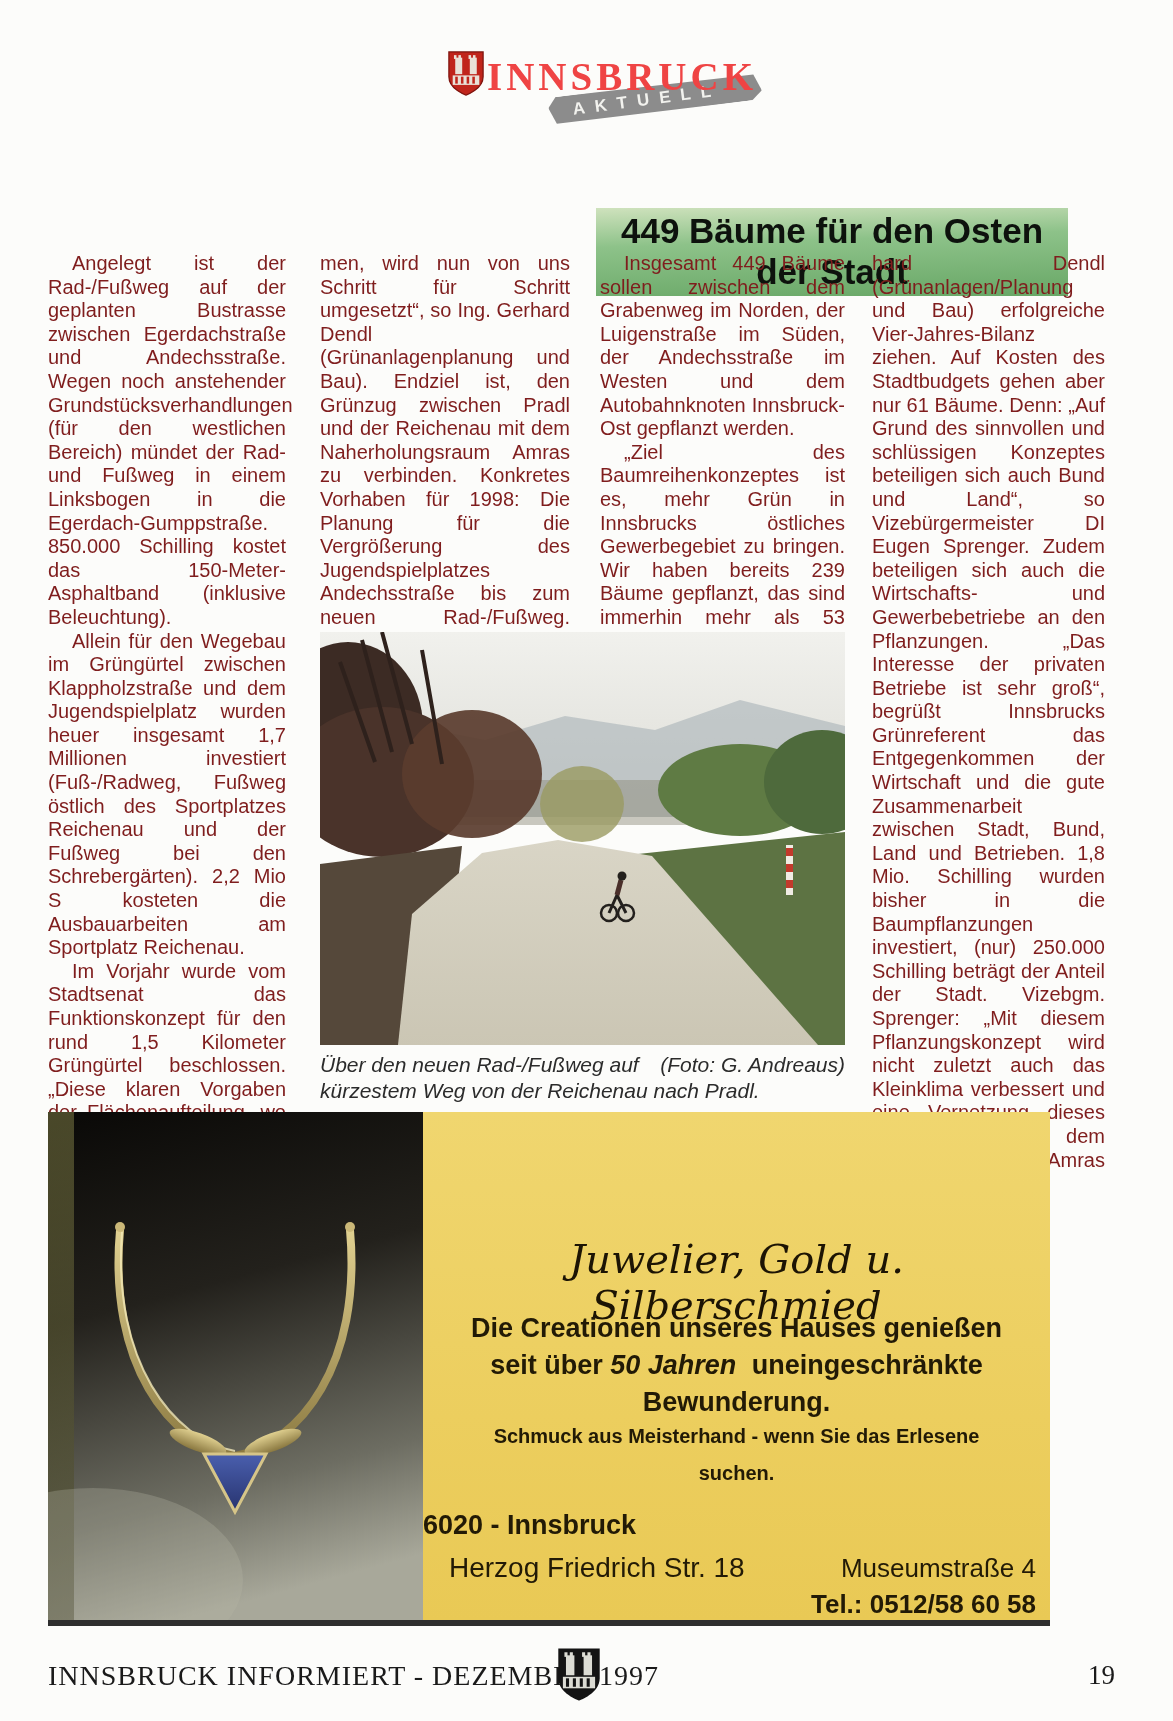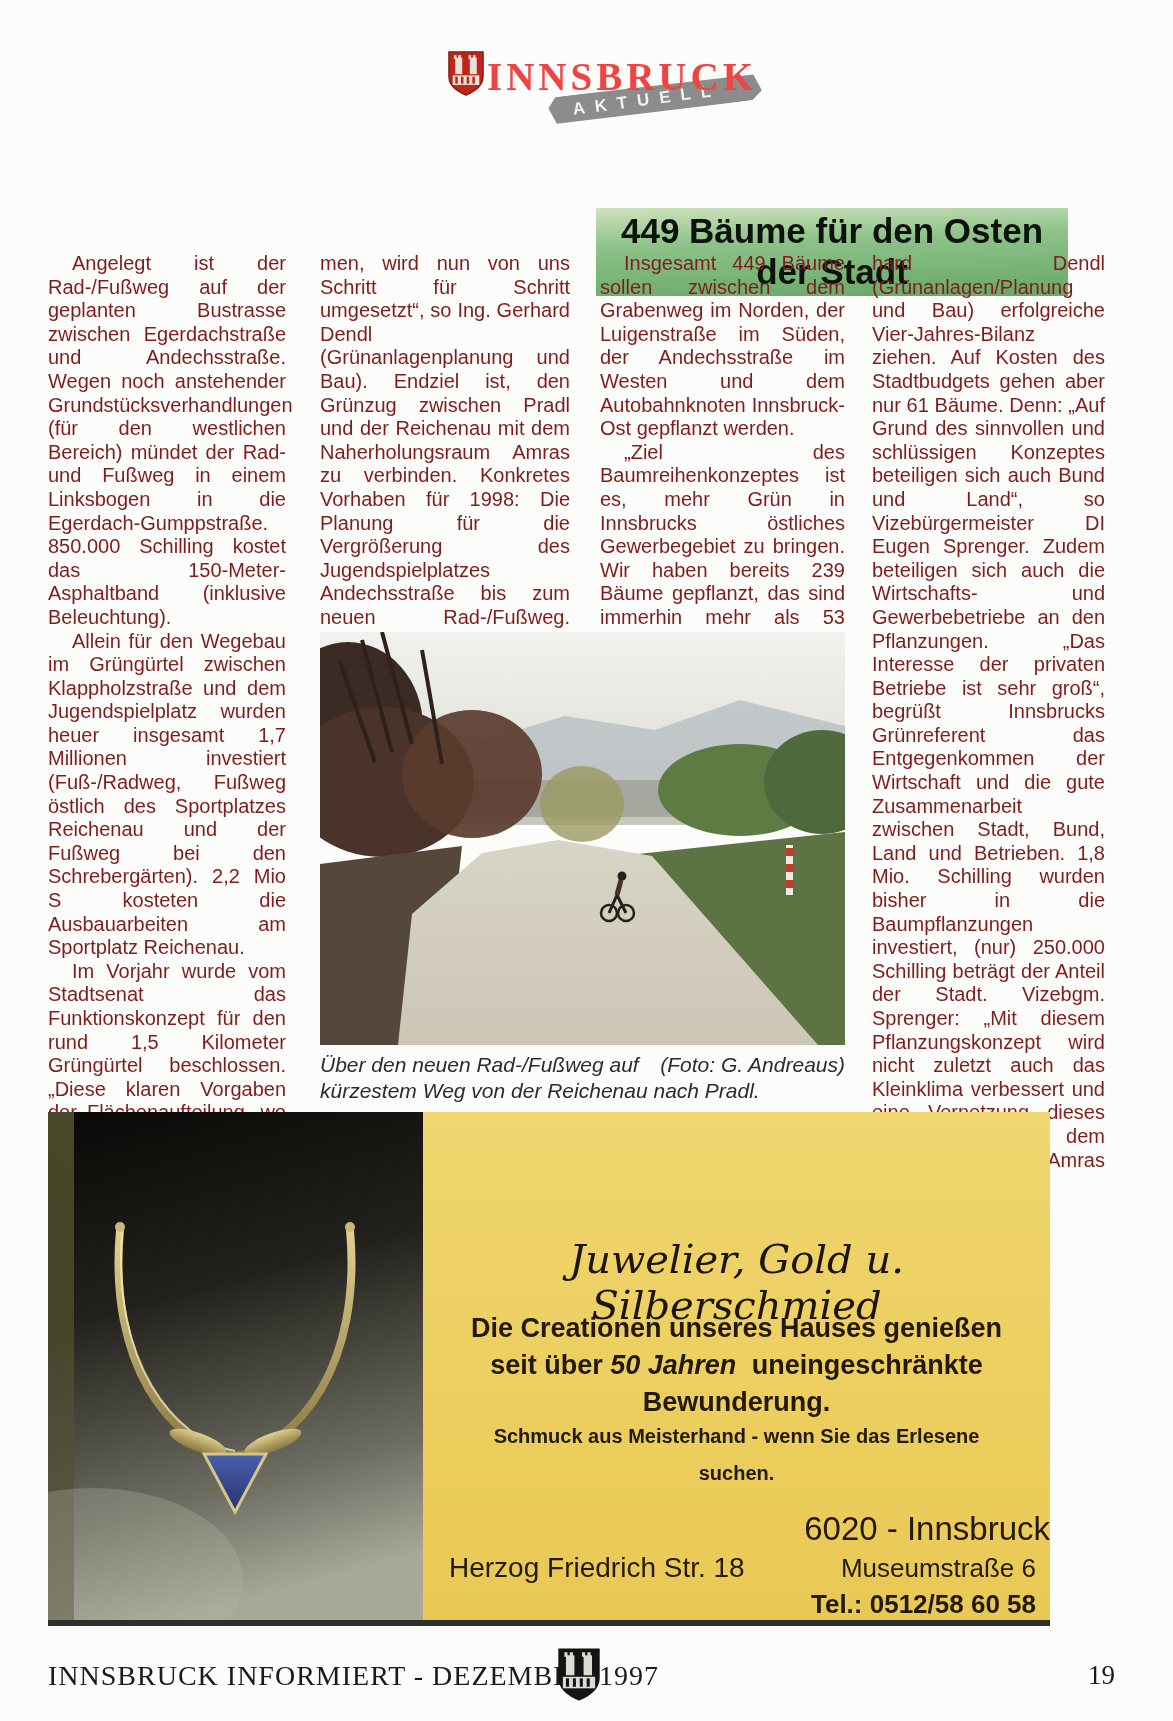--- a/index.html
+++ b/index.html
@@ -49,21 +49,21 @@
         background:linear-gradient(180deg,#f0d66f 0%,#ecce5e 60%,#e9c955 100%);color:#221a06;}
   .ad-brand{position:absolute;left:0;top:18px;width:100%;text-align:center;
         font-family:"DejaVu Serif",serif;font-style:italic;font-size:80px;line-height:96px;color:#1c1404;}
   .ad-sub{position:absolute;left:0;top:124px;width:100%;text-align:center;
         font-family:"DejaVu Serif",serif;font-style:italic;font-size:40px;color:#1c1404;}
   .ad-claim{position:absolute;left:34px;top:198px;width:559px;text-align:center;
         font-weight:bold;font-size:27px;line-height:37px;}
   .ad-claim .it{font-style:italic;margin-right:8px;}
   .ad-slogan{position:absolute;left:44px;top:306px;width:539px;text-align:center;
         font-weight:bold;font-size:20px;line-height:37px;}
-  .ad-city{position:absolute;left:0;top:398px;width:100%;text-align:right;font-size:33px;}
+  .ad-city{position:absolute;left:0;top:398px;width:100%;text-align:left;font-size:27px;font-weight:bold;}
   .ad-addr-l{position:absolute;left:26px;top:438px;font-size:28px;line-height:36px;}
   .ad-addr-r{position:absolute;right:14px;top:438px;font-size:26px;line-height:36px;text-align:right;}
   .tel{font-weight:bold;}
 
   
   .footer-issue{position:absolute;left:48px;top:1660px;font-family:"Liberation Serif",serif;
         font-size:28px;color:#1a1a1a;letter-spacing:1px;}
   .footer-crest{position:absolute;left:556px;top:1646px;width:46px;height:57px;}
   .footer-page{position:absolute;right:58px;top:1660px;font-family:"Liberation Serif",serif;
         font-size:27px;color:#1a1a1a;}
@@ -199,21 +199,21 @@
         <span>Die Creationen unseres Hauses genießen seit über</span>
         <span class="it">50 Jahren</span>
         <span>uneingeschränkte Bewunderung.</span>
       </div>
       <div class="ad-slogan">Schmuck aus Meisterhand - wenn Sie das Erlesene suchen.</div>
       <div class="ad-city">6020 - Innsbruck</div>
       <div class="ad-addr-l">
         <div>Herzog Friedrich Str. 18</div>
       </div>
       <div class="ad-addr-r">
-        <div>Museumstraße 6</div>
+        <div>Museumstraße 4</div>
         <div class="tel">Tel.: 0512/58 60 58</div>
       </div>
     </div>
   </div>
 
   <div class="footer-issue">INNSBRUCK INFORMIERT - DEZEMBER 1997</div>
   <svg class="footer-crest" viewBox="0 0 60 74">
     <path d="M3,3 H57 V42 C57,62 30,71 30,71 C30,71 3,62 3,42 Z" fill="#141414"></path>
     <rect x="13" y="12" width="11" height="26" fill="#dcdcd4"></rect>
     <rect x="36" y="12" width="11" height="26" fill="#dcdcd4"></rect>

